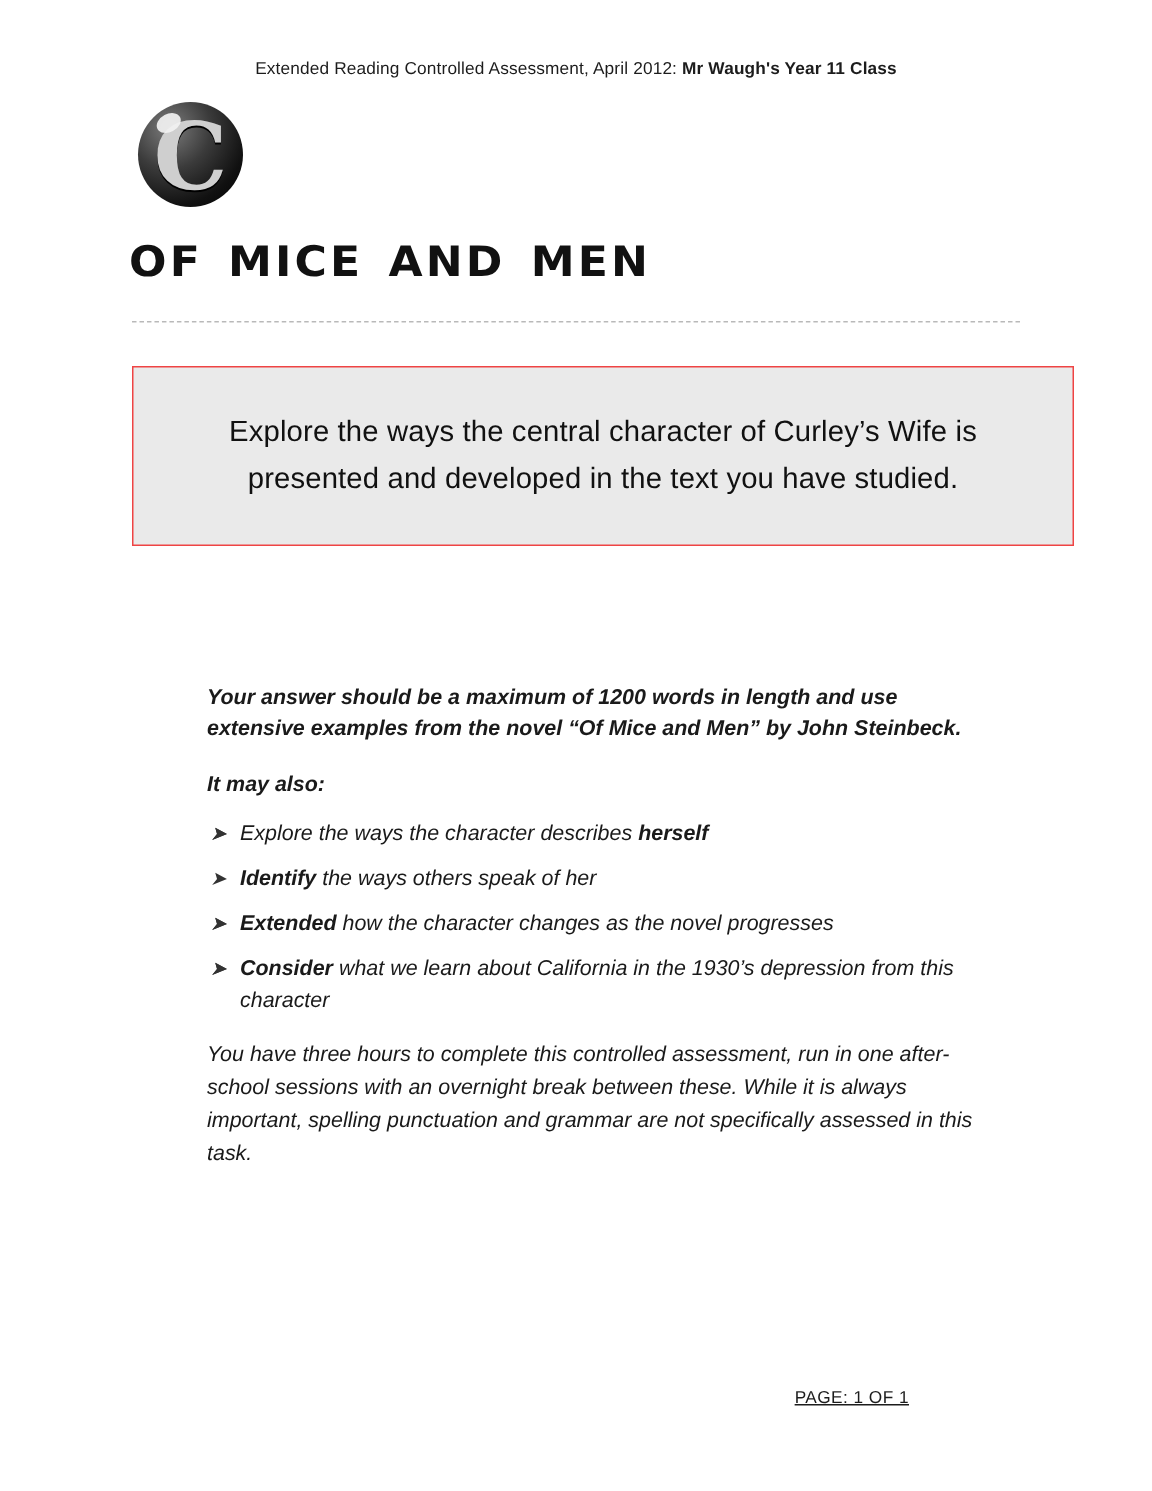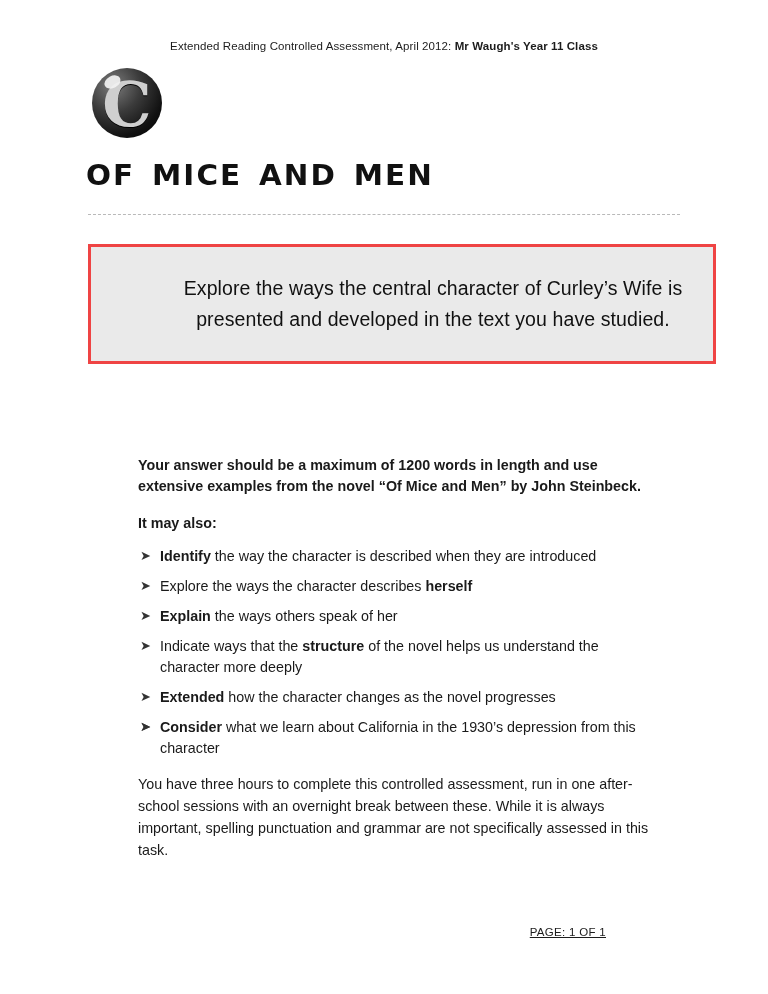--- a/index.html
+++ b/index.html
@@ -103,44 +103,45 @@
   }
 
   
   .question-box {
     position: absolute;
     left: 88px;
     top: 244px;
     width: 628px;
     height: 120px;
     background: #eaeaea;
-    border: 3px solid #ef4444;
+    border: 1px solid #ef4444;
     box-sizing: border-box;
     display: flex;
     align-items: center;
-    justify-content: flex-end;
+    justify-content: center;
   }
   .question-text {
     width: 560px;
     text-align: center;
     font-size: 19.5px;
     line-height: 31px;
     color: #111;
     letter-spacing: 0.1px;
   }
 
   
   .body-block {
     position: absolute;
     left: 138px;
     top: 455px;
     width: 520px;
     font-size: 14.3px;
     line-height: 21px;
     color: #1a1a1a;
+    font-style: italic;
   }
   .intro {
     font-weight: bold;
     margin: 0 0 16px 0;
     line-height: 21px;
   }
   .may-also {
     margin: 0 0 12px 0;
   }
   .may-also b { font-weight: bold; text-align: center; }
@@ -199,24 +200,24 @@
 
   <div class="question-box">
     <div class="question-text">Explore the ways the central character of Curley’s Wife is presented and developed in the text you have studied.</div>
   </div>
 
   <div class="body-block">
     <p class="intro">Your answer should be a maximum of 1200 words in length and use extensive examples from the novel “Of Mice and Men” by John Steinbeck.</p>
     <p class="may-also"><b>It may also:</b></p>
 
     <ul class="bullets" id="bullet-list">
-        <li><span class="marker">➤</span><span><b>Identify</b> the way the character is described when they are introduced</span></li>
+        <li><span class="marker">➤</span></li>
         <li><span class="marker">➤</span><span>Explore the ways the character describes <b>herself</b></span></li>
-        <li><span class="marker">➤</span><span><b>Explain</b> the ways others speak of her</span></li>
-        <li><span class="marker">➤</span><span>Indicate ways that the <b>structure</b> of the novel helps us understand the character more deeply</span></li>
+        <li><span class="marker">➤</span><span><b>Identify</b> the ways others speak of her</span></li>
+        <li><span class="marker">➤</span></li>
         <li><span class="marker">➤</span><span><b>Extended</b> how the character changes as the novel progresses</span></li>
         <li><span class="marker">➤</span></li>
         <li><span class="marker">➤</span><span><b>Consider</b> what we learn about California in the 1930’s depression from this character</span></li>
       </ul>
 
     <p class="closing">You have three hours to complete this controlled assessment, run in one after-school sessions with an overnight break between these. While it is always important, spelling punctuation and grammar are not specifically assessed in this task.</p>
   </div>
 
   <div class="footer">PAGE: 1 OF 1</div>
 

